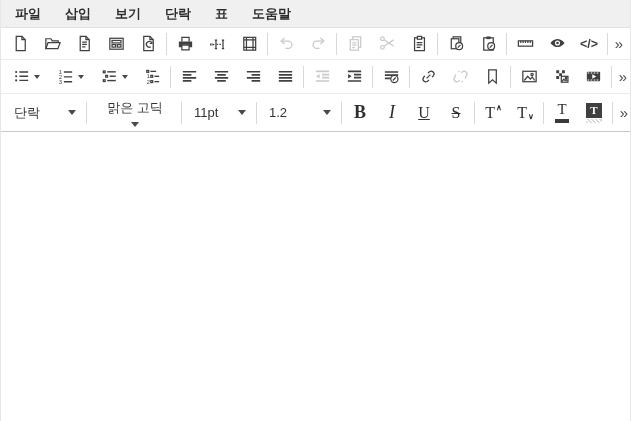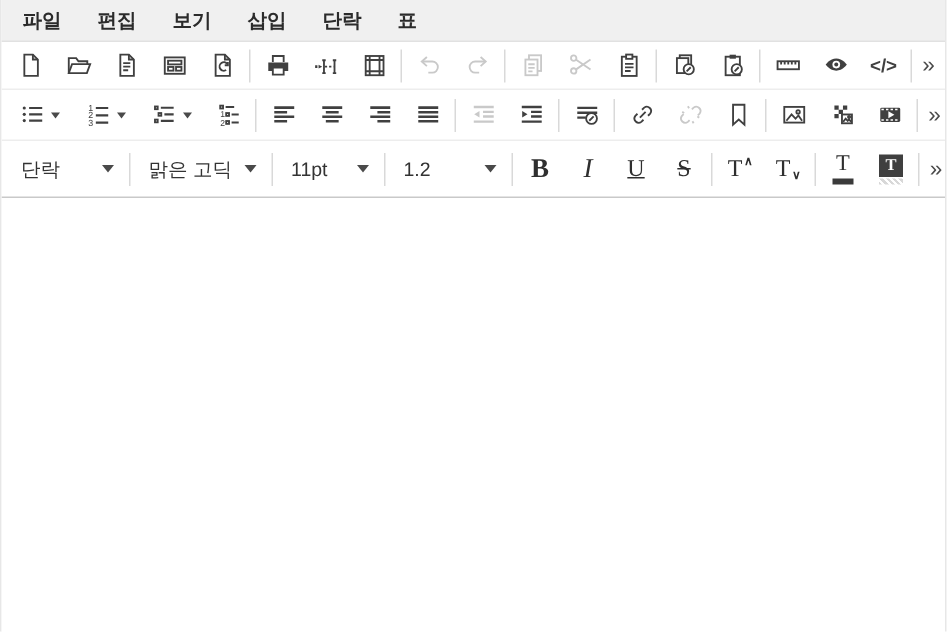--- a/index.html
+++ b/index.html
@@ -97,21 +97,21 @@
     align-items: center;
     justify-content: space-between;
     padding: 0 8px 0 10px;
     font-size: 13px;
     color: #333;
     cursor: pointer;
     flex: 0 0 auto;
     white-space: nowrap;
   }
   .dd-paragraph { width: 80px; }
-  .dd-font { width: 90px; }
+  .dd-font { width: 90px; flex-direction: column; }
   .dd-size { width: 70px; }
   .dd-lineheight { width: 80px; text-align: center; }
   
   .fmt { font-family: "Liberation Serif", serif; color: #2f2f2f; }
   .fmt-b { font-weight: 700; font-size: 18px; }
   .fmt-i { font-style: italic; font-size: 18px; }
   .fmt-u { text-decoration: underline; font-size: 16px; }
   .fmt-s { text-decoration: line-through; font-size: 16px; }
   .script-btn { position: relative; font-size: 16px; }
   .script-mark {
@@ -143,25 +143,25 @@
     height: 289px;
     background: #fff;
   }
   svg text { stroke: none; fill: currentColor; font-family: "Liberation Sans", sans-serif; }
 </style>
 </head>
 <body>
 
 <div class="menubar">
   <div class="menu-item">파일</div>
-  <div class="menu-item">편집</div>
+  <div class="menu-item">삽입</div>
   <div class="menu-item">보기</div>
-  <div class="menu-item">삽입</div>
   <div class="menu-item">단락</div>
   <div class="menu-item">표</div>
+  <div class="menu-item">도움말</div>
 </div>
 
 <div class="toolbar tb1">
   <button class="tbtn">
     <svg class="ic" viewBox="0 0 20 20">
       <path d="M5.5 2.5h6l3.5 3.5v11.5H5.5z"></path>
         <path d="M11.5 2.5v3.5H15"></path>
     </svg>
   </button>
   <button class="tbtn">

